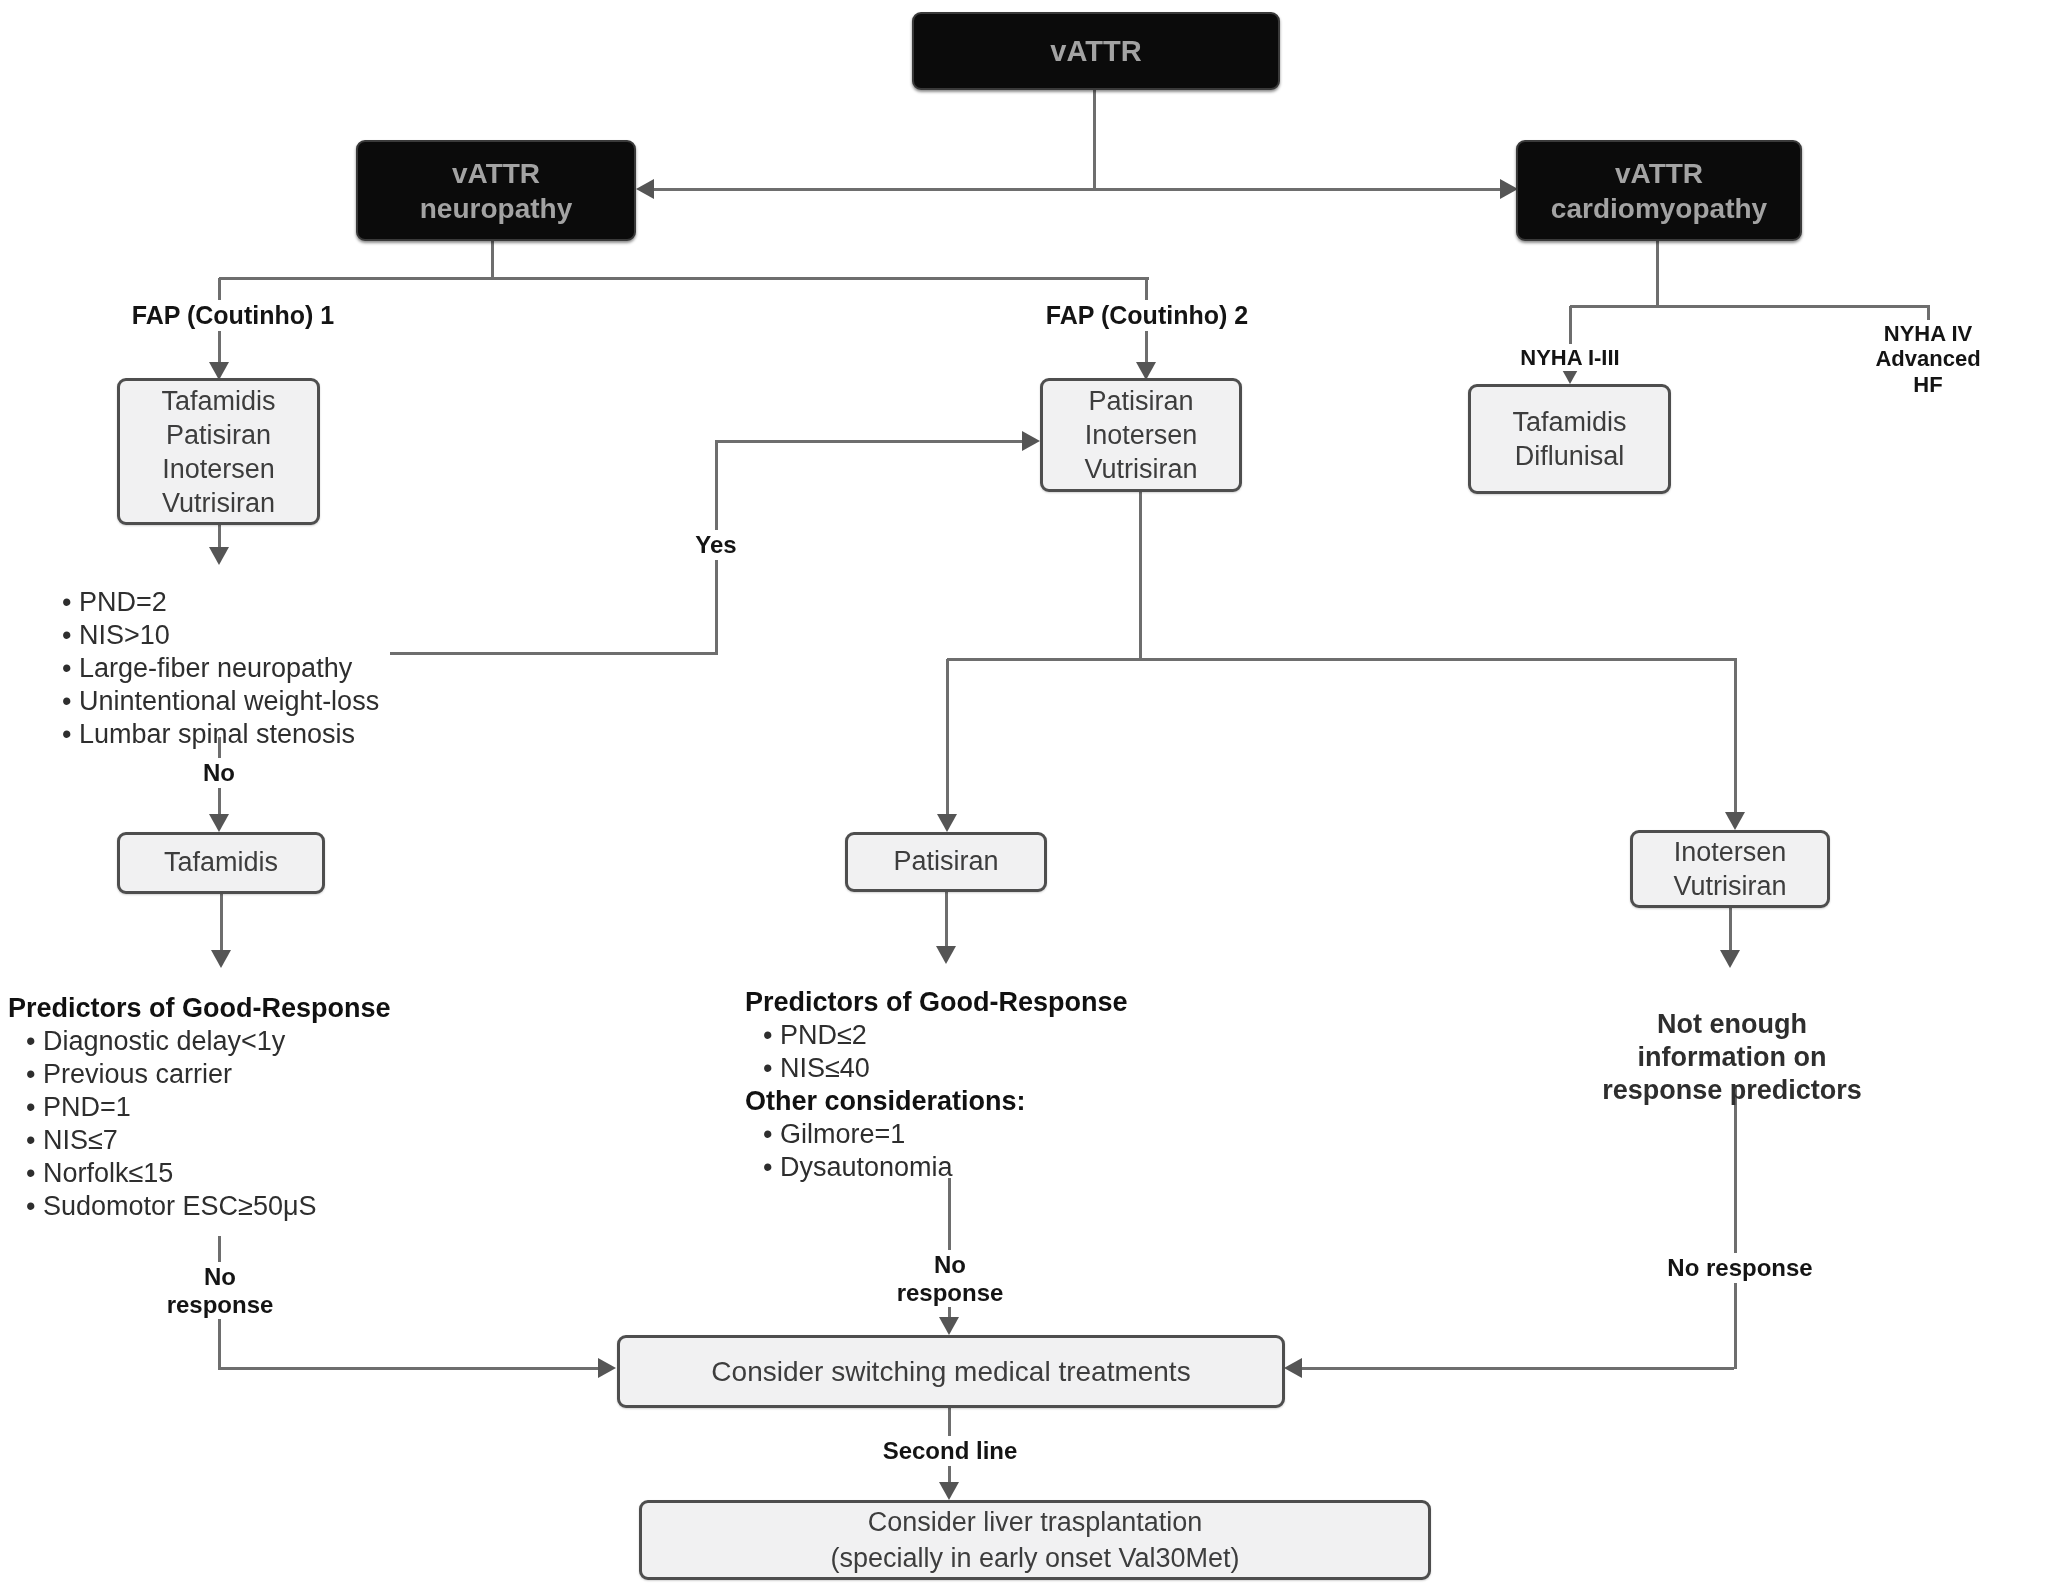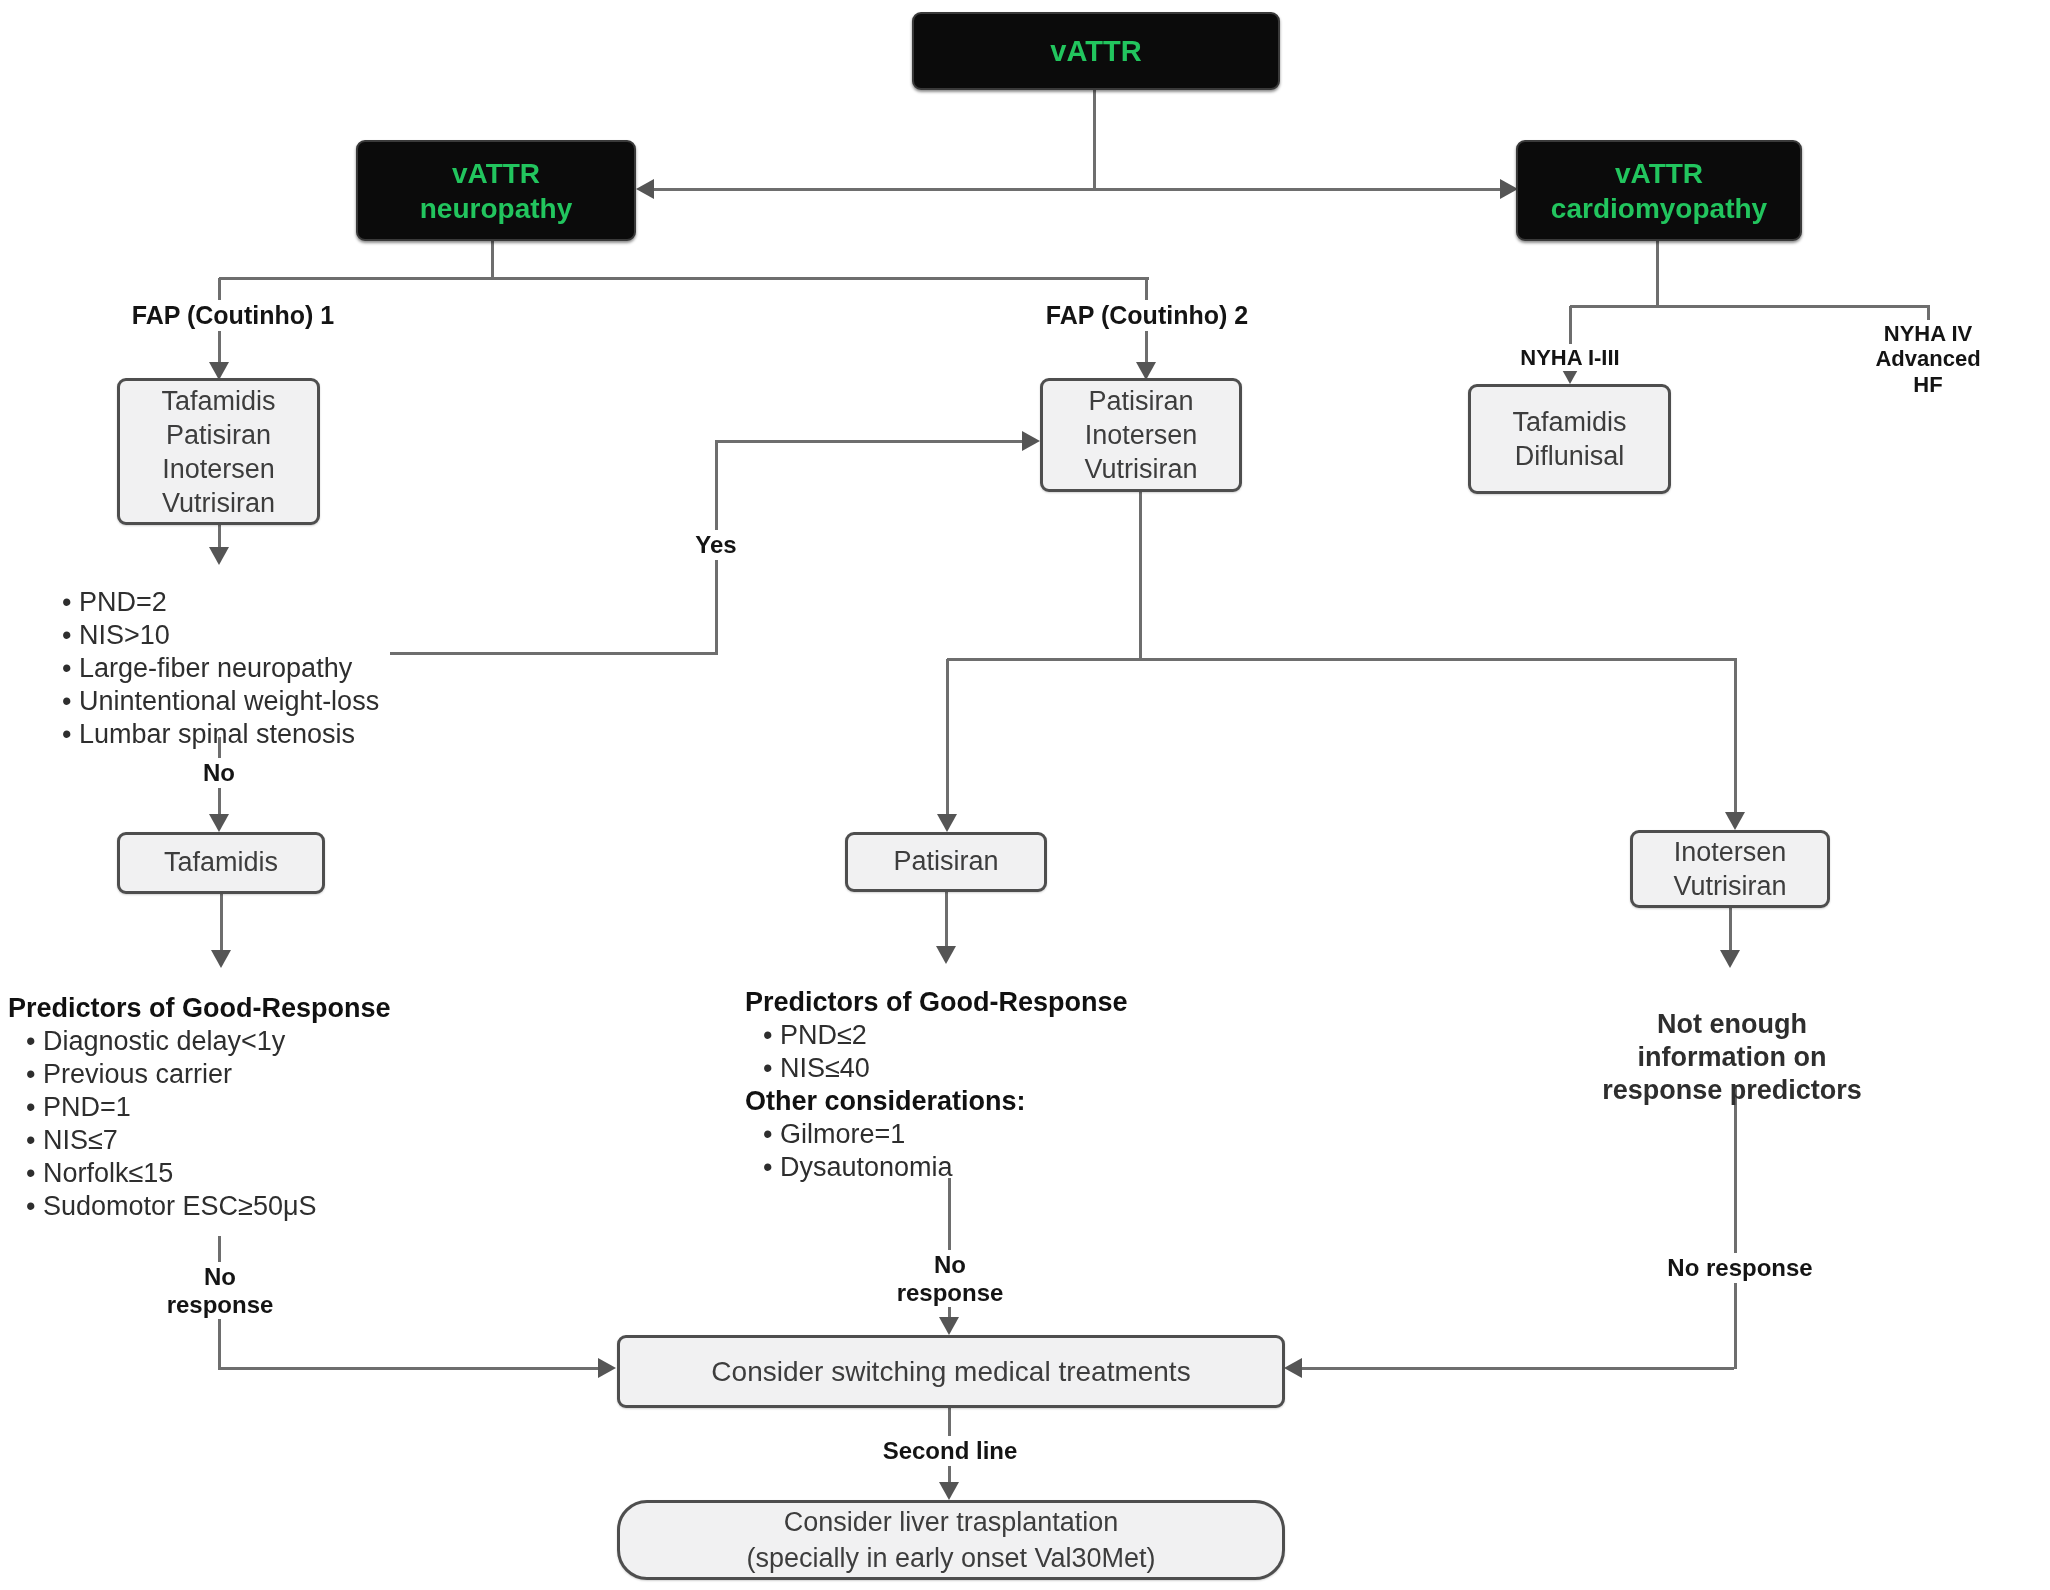--- a/index.html
+++ b/index.html
@@ -4,21 +4,21 @@
 <style>
   html,body{margin:0;padding:0;background:#ffffff;}
   #canvas{
     position:relative;width:2050px;height:1590px;background:#ffffff;
     font-family:"Liberation Sans","DejaVu Sans",sans-serif;color:#2e2e2e;overflow:hidden;
   }
   .abs{position:absolute;box-sizing:border-box;}
   
   .node{display:flex;flex-direction:column;align-items:center;justify-content:center;
         border-radius:9px;text-align:center;line-height:1.25;}
-  .node-dark{background:#0b0b0b;color:#22c55e;border:2px solid #3a3a3a;
+  .node-dark{background:#0b0b0b;color:#a3a3a3;border:2px solid #3a3a3a;
              font-weight:bold;font-size:28px;box-shadow:0 2px 3px rgba(0,0,0,.45);}
   .node-light{background:#f1f1f2;color:#3d3d3d;border:3px solid #4e4e4e;
               font-size:27px;box-shadow:0 1px 2px rgba(0,0,0,.18);}
   .node div{width:100%;}
   
   .line{background:#6e6e6e;}
   
   .ah{width:0;height:0;}
   .ah-down{border-left:10px solid transparent;border-right:10px solid transparent;border-top:18px solid #555;}
   .ah-right{border-top:10px solid transparent;border-bottom:10px solid transparent;border-left:18px solid #555;}
@@ -143,21 +143,21 @@
 
   <div class="abs node node-light" style="left:1630px;top:830px;width:200px;height:78px;line-height:34px;">
     <div>Inotersen</div>
     <div>Vutrisiran</div>
   </div>
 
   <div class="abs node node-light" style="left:617px;top:1335px;width:668px;height:73px;font-size:28px;">
     <div>Consider switching medical treatments</div>
   </div>
 
-  <div class="abs node node-light" style="left:617px;top:1500px;width:668px;height:80px;line-height:36px;border-radius:30px;">
+  <div class="abs node node-light" style="left:639px;top:1500px;width:792px;height:80px;line-height:36px;">
     <div>Consider liver trasplantation</div>
     <div>(specially in early onset Val30Met)</div>
   </div>
 
   <div class="abs elabel elabel-lg" style="left:118px;top:300px;width:230px;">FAP (Coutinho) 1</div>
   <div class="abs elabel elabel-lg" style="left:1032px;top:300px;width:230px;">FAP (Coutinho) 2</div>
   <div class="abs elabel elabel-sm" style="left:1508px;top:344px;width:124px;">NYHA I-III</div>
   <div class="abs elabel elabel-sm" style="left:1856px;top:320px;width:144px;">
     <div>NYHA IV</div>
     <div>Advanced HF</div>

